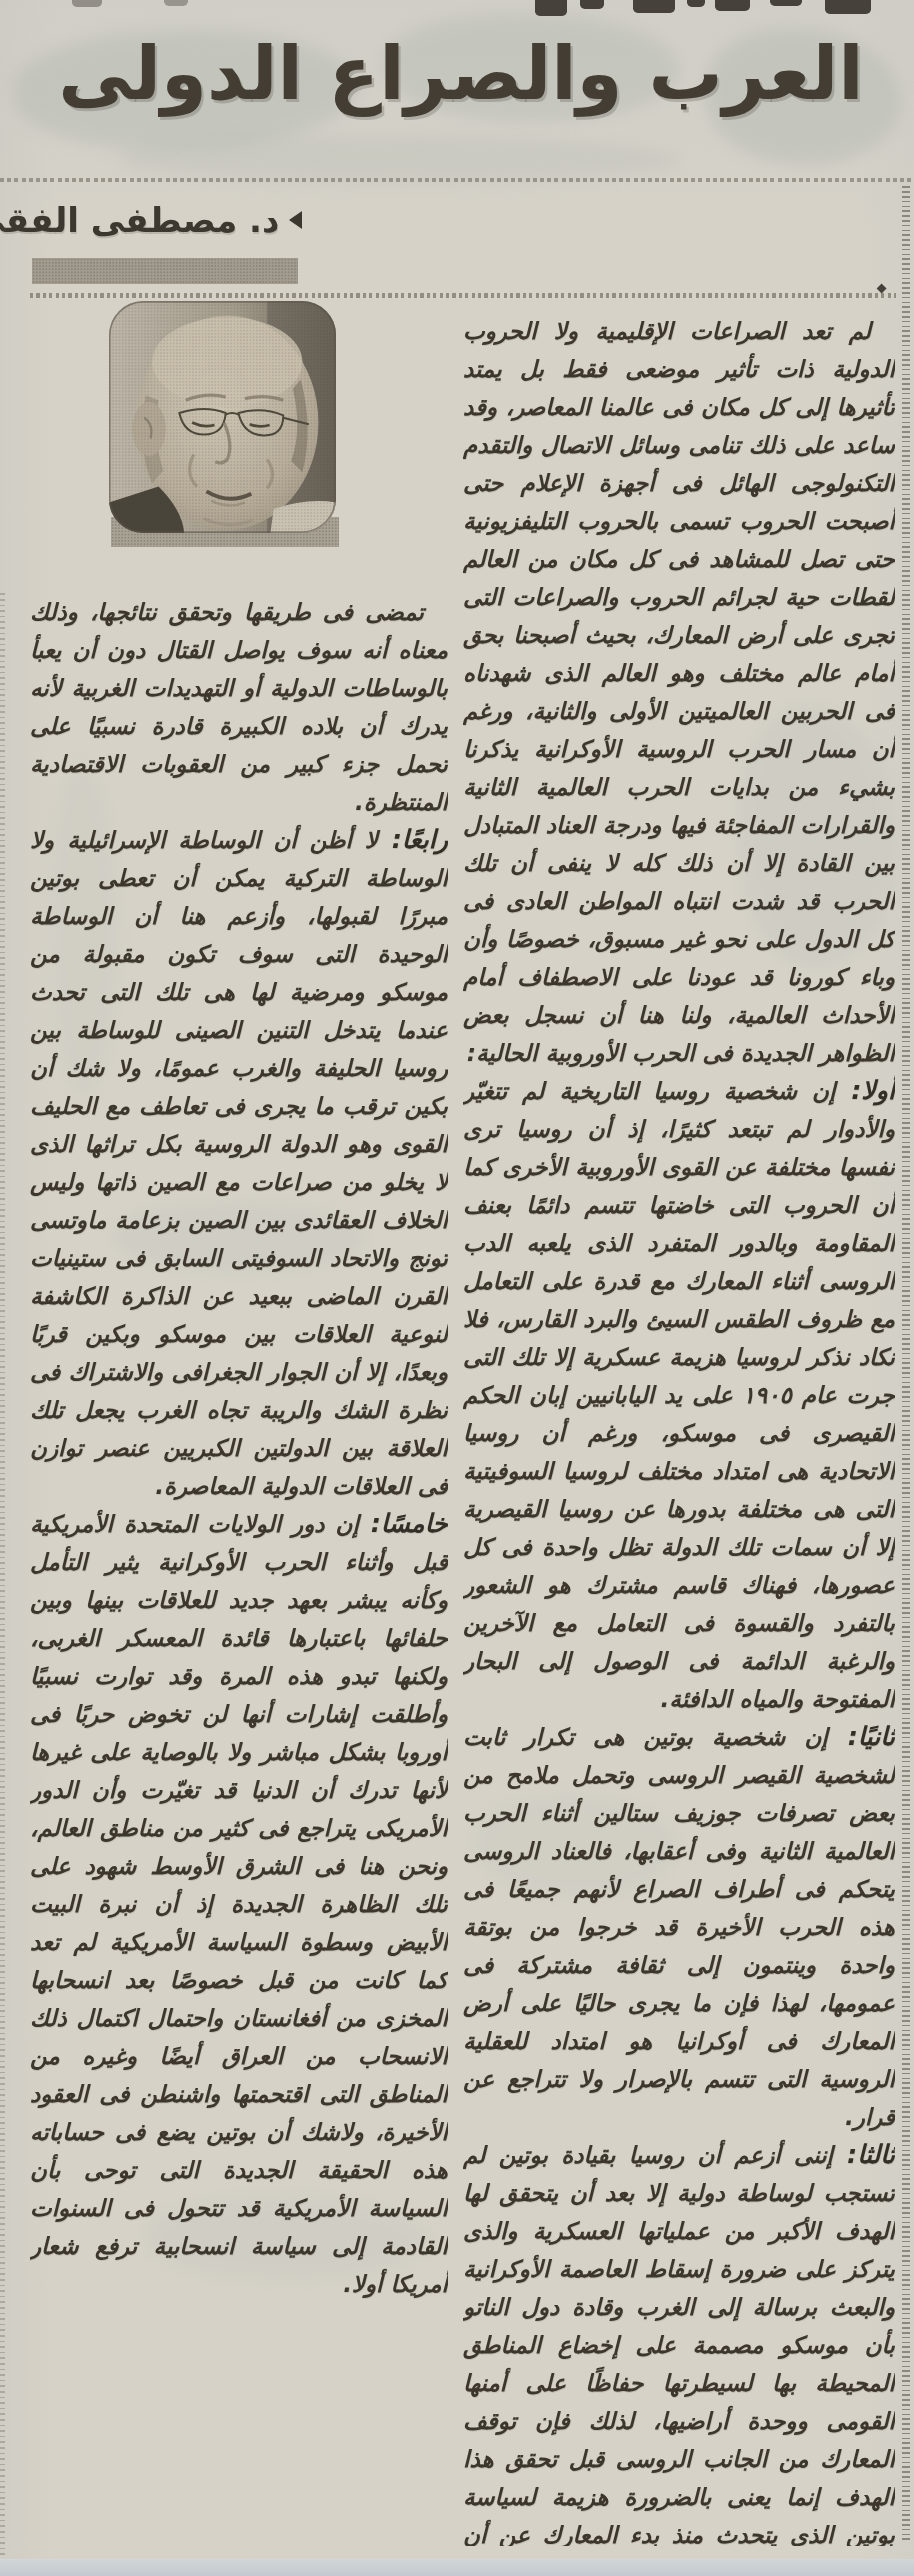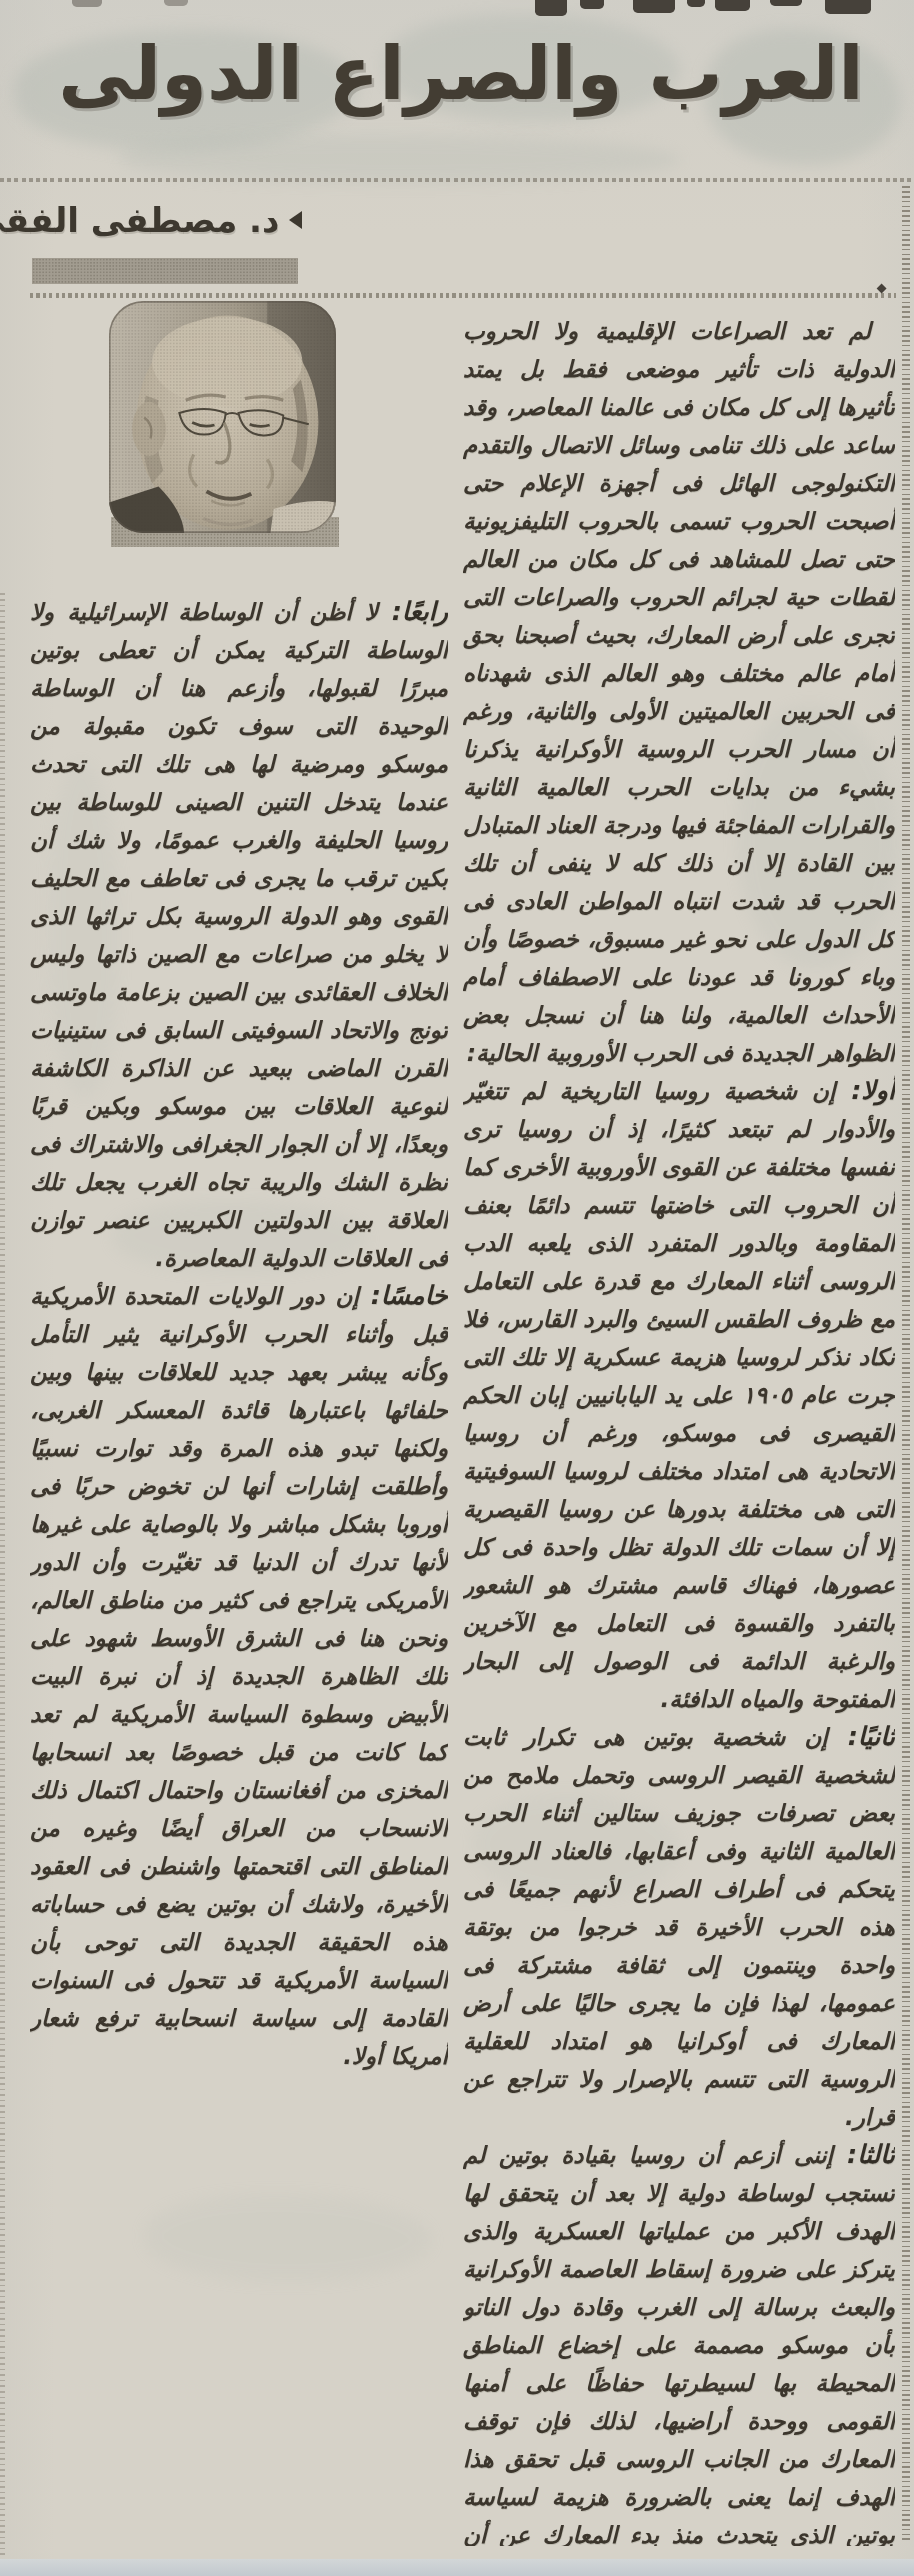--- a/index.html
+++ b/index.html
@@ -215,20 +215,21 @@
     </svg>
   </figure>
 
   <section class="col col-right" id="col-right" dir="rtl">
       <p class="indented">لم تعد الصراعات الإقليمية ولا الحروب الدولية ذات تأثير موضعى فقط بل يمتد تأثيرها إلى كل مكان فى عالمنا المعاصر، وقد ساعد على ذلك تنامى وسائل الاتصال والتقدم التكنولوجى الهائل فى أجهزة الإعلام حتى أصبحت الحروب تسمى بالحروب التليفزيونية حتى تصل للمشاهد فى كل مكان من العالم لقطات حية لجرائم الحروب والصراعات التى تجرى على أرض المعارك، بحيث أصبحنا بحق أمام عالم مختلف وهو العالم الذى شهدناه فى الحربين العالميتين الأولى والثانية، ورغم أن مسار الحرب الروسية الأوكرانية يذكرنا بشيء من بدايات الحرب العالمية الثانية والقرارات المفاجئة فيها ودرجة العناد المتبادل بين القادة إلا أن ذلك كله لا ينفى أن تلك الحرب قد شدت انتباه المواطن العادى فى كل الدول على نحو غير مسبوق، خصوصًا وأن وباء كورونا قد عودنا على الاصطفاف أمام الأحداث العالمية، ولنا هنا أن نسجل بعض الظواهر الجديدة فى الحرب الأوروبية الحالية:</p>
       <p><strong class="lead">أولا: </strong>إن شخصية روسيا التاريخية لم تتغيّر والأدوار لم تبتعد كثيرًا، إذ أن روسيا ترى نفسها مختلفة عن القوى الأوروبية الأخرى كما أن الحروب التى خاضتها تتسم دائمًا بعنف المقاومة وبالدور المتفرد الذى يلعبه الدب الروسى أثناء المعارك مع قدرة على التعامل مع ظروف الطقس السيئ والبرد القارس، فلا نكاد نذكر لروسيا هزيمة عسكرية إلا تلك التى جرت عام ١٩٠٥ على يد اليابانيين إبان الحكم القيصرى فى موسكو، ورغم أن روسيا الاتحادية هى امتداد مختلف لروسيا السوفيتية التى هى مختلفة بدورها عن روسيا القيصرية إلا أن سمات تلك الدولة تظل واحدة فى كل عصورها، فهناك قاسم مشترك هو الشعور بالتفرد والقسوة فى التعامل مع الآخرين والرغبة الدائمة فى الوصول إلى البحار المفتوحة والمياه الدافئة.</p>
       <p><strong class="lead">ثانيًا: </strong>إن شخصية بوتين هى تكرار ثابت لشخصية القيصر الروسى وتحمل ملامح من بعض تصرفات جوزيف ستالين أثناء الحرب العالمية الثانية وفى أعقابها، فالعناد الروسى يتحكم فى أطراف الصراع لأنهم جميعًا فى هذه الحرب الأخيرة قد خرجوا من بوتقة واحدة وينتمون إلى ثقافة مشتركة فى عمومها، لهذا فإن ما يجرى حاليًا على أرض المعارك فى أوكرانيا هو امتداد للعقلية الروسية التى تتسم بالإصرار ولا تتراجع عن قرار.</p>
       <p><strong class="lead">ثالثا: </strong>إننى أزعم أن روسيا بقيادة بوتين لم تستجب لوساطة دولية إلا بعد أن يتحقق لها الهدف الأكبر من عملياتها العسكرية والذى يتركز على ضرورة إسقاط العاصمة الأوكرانية والبعث برسالة إلى الغرب وقادة دول الناتو بأن موسكو مصممة على إخضاع المناطق المحيطة بها لسيطرتها حفاظًا على أمنها القومى ووحدة أراضيها، لذلك فإن توقف المعارك من الجانب الروسى قبل تحقق هذا الهدف إنما يعنى بالضرورة هزيمة لسياسة بوتين الذى يتحدث منذ بدء المعارك عن أن الخطة العسكرية المرسومة</p>
     </section>
   <section class="col col-left" id="col-left" dir="rtl">
+      <p class="indented">تمضى فى طريقها وتحقق نتائجها، وذلك معناه أنه سوف يواصل القتال دون أن يعبأ بالوساطات الدولية أو التهديدات الغربية لأنه يدرك أن بلاده الكبيرة قادرة نسبيًا على تحمل جزء كبير من العقوبات الاقتصادية المنتظرة.</p>
       <p><strong class="lead">رابعًا: </strong>لا أظن أن الوساطة الإسرائيلية ولا الوساطة التركية يمكن أن تعطى بوتين مبررًا لقبولها، وأزعم هنا أن الوساطة الوحيدة التى سوف تكون مقبولة من موسكو ومرضية لها هى تلك التى تحدث عندما يتدخل التنين الصينى للوساطة بين روسيا الحليفة والغرب عمومًا، ولا شك أن بكين ترقب ما يجرى فى تعاطف مع الحليف القوى وهو الدولة الروسية بكل تراثها الذى لا يخلو من صراعات مع الصين ذاتها وليس الخلاف العقائدى بين الصين بزعامة ماوتسى تونج والاتحاد السوفيتى السابق فى ستينيات القرن الماضى ببعيد عن الذاكرة الكاشفة لنوعية العلاقات بين موسكو وبكين قربًا وبعدًا، إلا أن الجوار الجغرافى والاشتراك فى نظرة الشك والريبة تجاه الغرب يجعل تلك العلاقة بين الدولتين الكبريين عنصر توازن فى العلاقات الدولية المعاصرة.</p>
       <p><strong class="lead">خامسًا: </strong>إن دور الولايات المتحدة الأمريكية قبل وأثناء الحرب الأوكرانية يثير التأمل وكأنه يبشر بعهد جديد للعلاقات بينها وبين حلفائها باعتبارها قائدة المعسكر الغربى، ولكنها تبدو هذه المرة وقد توارت نسبيًا وأطلقت إشارات أنها لن تخوض حربًا فى أوروبا بشكل مباشر ولا بالوصاية على غيرها لأنها تدرك أن الدنيا قد تغيّرت وأن الدور الأمريكى يتراجع فى كثير من مناطق العالم، ونحن هنا فى الشرق الأوسط شهود على تلك الظاهرة الجديدة إذ أن نبرة البيت الأبيض وسطوة السياسة الأمريكية لم تعد كما كانت من قبل خصوصًا بعد انسحابها المخزى من أفغانستان واحتمال اكتمال ذلك الانسحاب من العراق أيضًا وغيره من المناطق التى اقتحمتها واشنطن فى العقود الأخيرة، ولاشك أن بوتين يضع فى حساباته هذه الحقيقة الجديدة التى توحى بأن السياسة الأمريكية قد تتحول فى السنوات القادمة إلى سياسة انسحابية ترفع شعار أمريكا أولا.</p>
     </section>
 
   <div class="sep sep-right"></div>
   <div class="sep sep-left"></div>
 
   <div class="bottom-strip"></div>
 </div>
 

